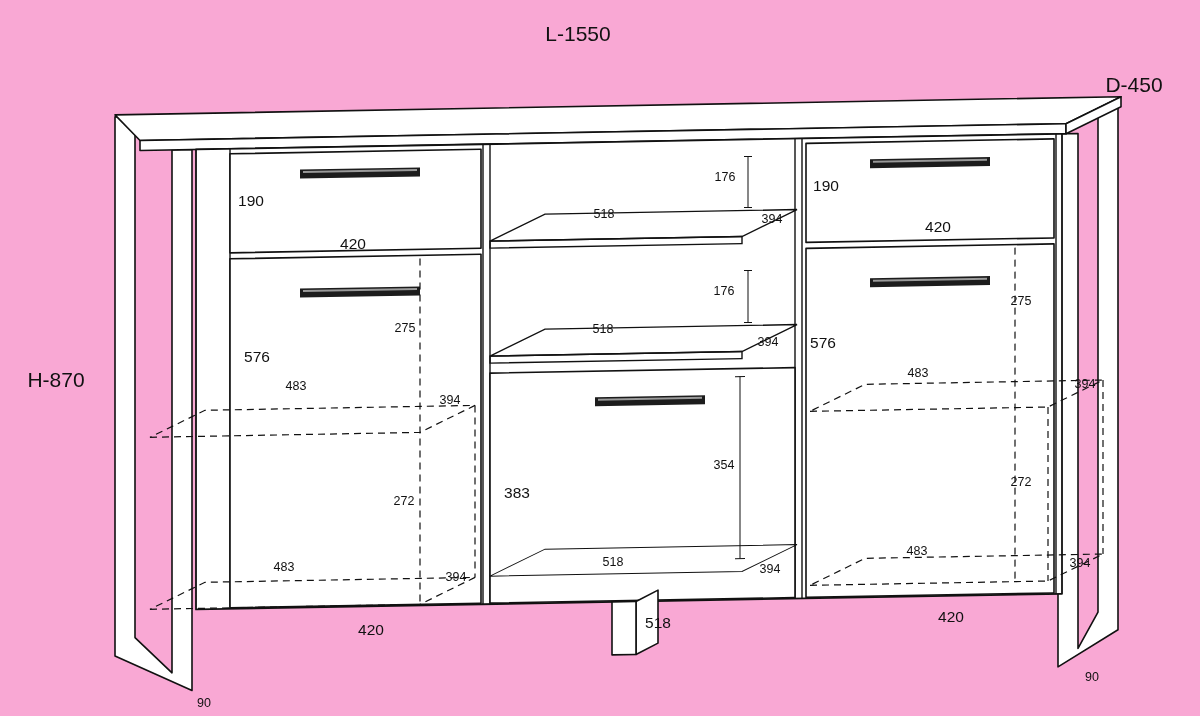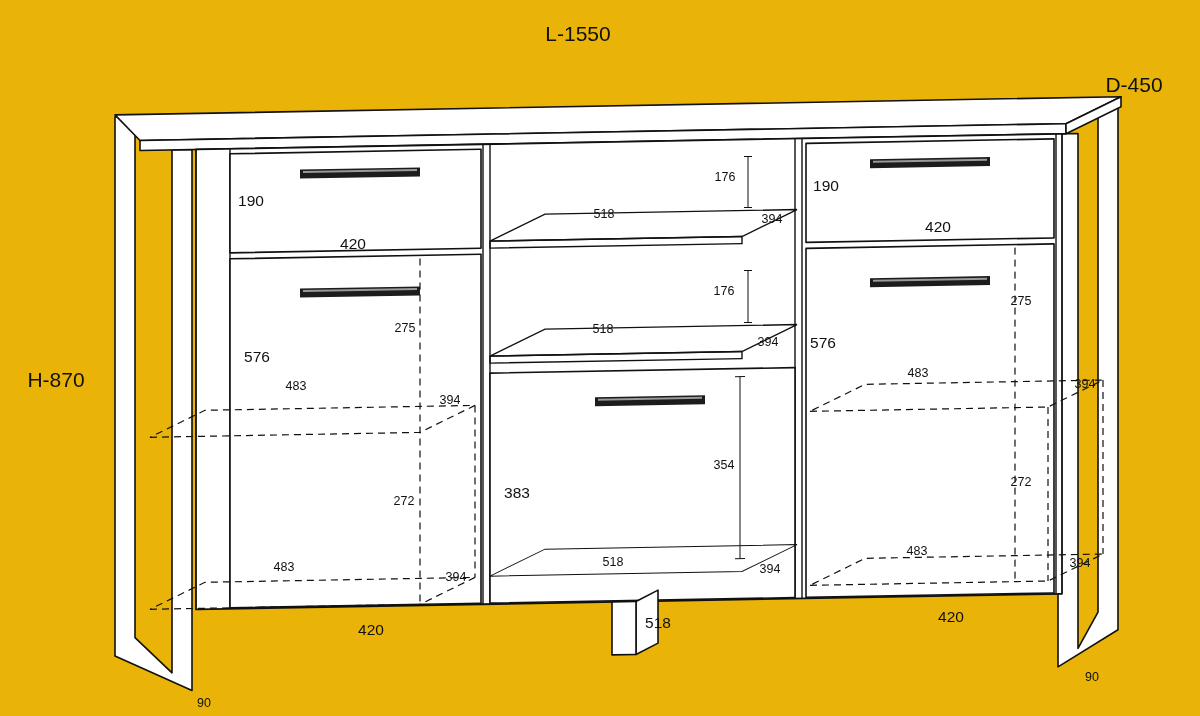--- a/index.html
+++ b/index.html
@@ -1,16 +1,16 @@
 <!DOCTYPE html>
 <html><head>
 <meta charset="utf-8">
 <style>
   html,body{margin:0;padding:0;background:#ffffff;}
-  .stage{position:relative;width:1200px;height:716px;background:#eab308;overflow:hidden;}
+  .stage{position:relative;width:1200px;height:716px;background:#f9a8d4;overflow:hidden;}
   svg{display:block;}
   svg text{font-family:"Liberation Sans","DejaVu Sans",sans-serif;fill:#111;text-anchor:middle;}
   .lg{font-size:21px;}
   .md{font-size:15.5px;}
   .sm{font-size:12.5px;}
   .f{fill:#ffffff;stroke:#111;stroke-width:1.6;stroke-linejoin:round;}
   .fc{fill:#ffffff;stroke:#111;stroke-width:1.8;stroke-linejoin:round;}
   .s{fill:none;stroke:#111;stroke-width:1.4;}
   .t{fill:none;stroke:#111;stroke-width:1;}
   .d{fill:none;stroke:#111;stroke-width:1.2;stroke-dasharray:7 5;}

